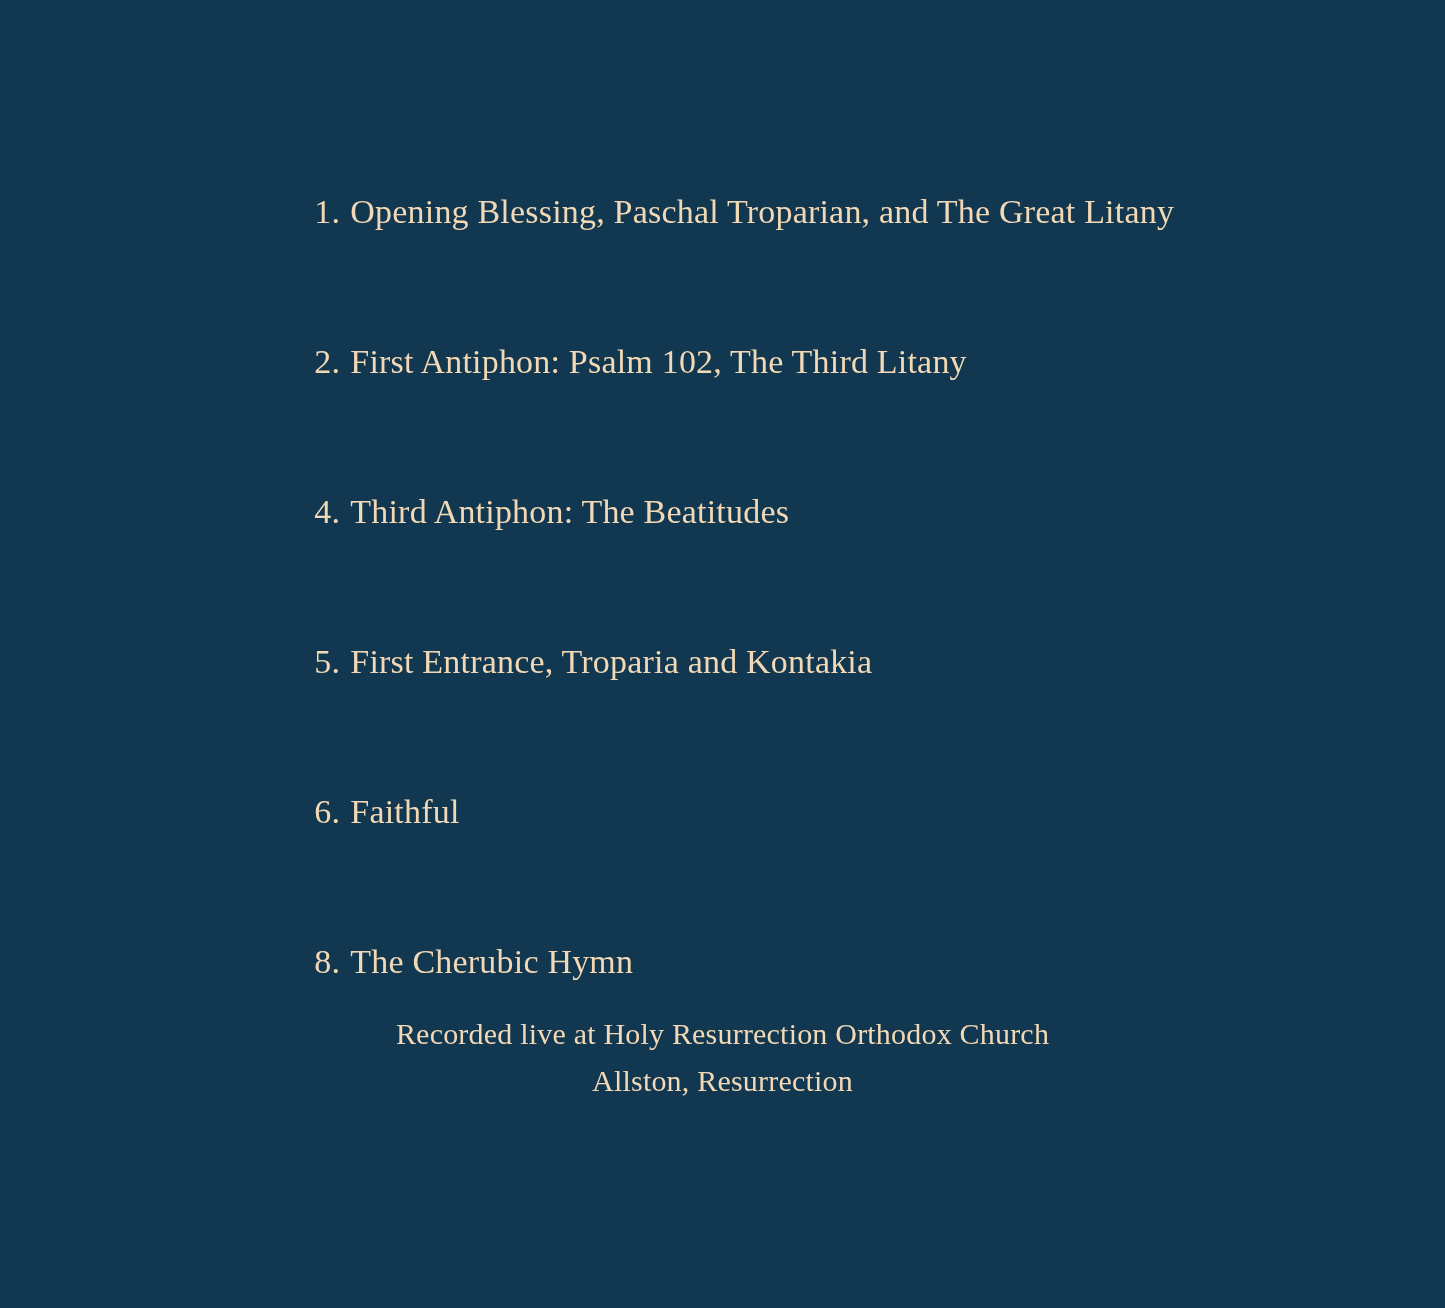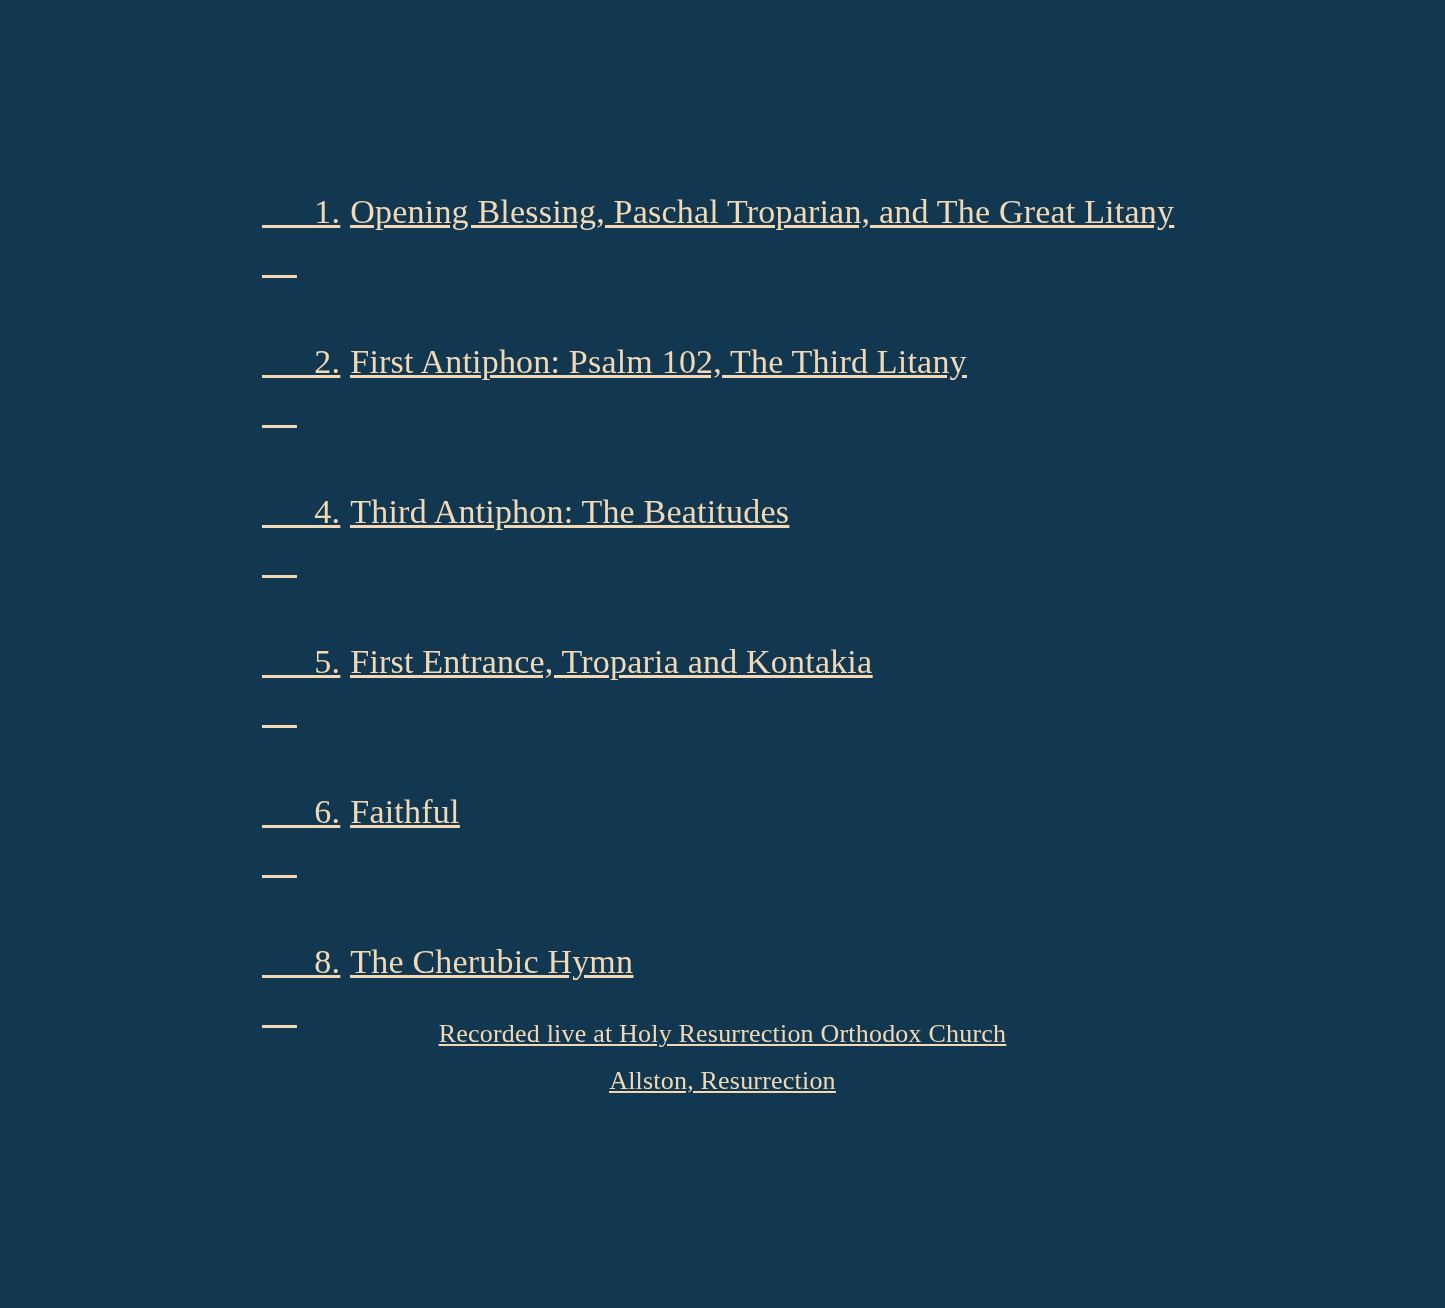--- a/index.html
+++ b/index.html
@@ -1,19 +1,19 @@
 <!DOCTYPE html>
 <html style="--bg: #113850; --fg: #f2d8b5;"><head>
 <meta charset="utf-8">
 <style>
   :root {
     --bg: #113850;
     --fg: #f2d8b5;
   }
-  * { box-sizing: border-box; text-decoration: underline; }
+  * { box-sizing: border-box; }
   html, body {
     margin: 0;
     padding: 0;
   }
   body {
     width: 1445px;
     height: 1308px;
     background: var(--bg);
     overflow: hidden;
     font-family: "Liberation Serif", "DejaVu Serif", serif;
@@ -41,21 +41,21 @@
   }
   .track-number {
     margin-right: 0.3em;
   }
   .footer {
     position: absolute;
     left: 0;
     right: 0;
     top: 1010px;
     text-align: center;
-    font-size: 26px;
+    font-size: 30px;
     line-height: 47px;
     letter-spacing: 0.2px;
   }
 </style>
 </head>
 <body>
 
 <div class="cover">
 
   <div class="tracklist">

